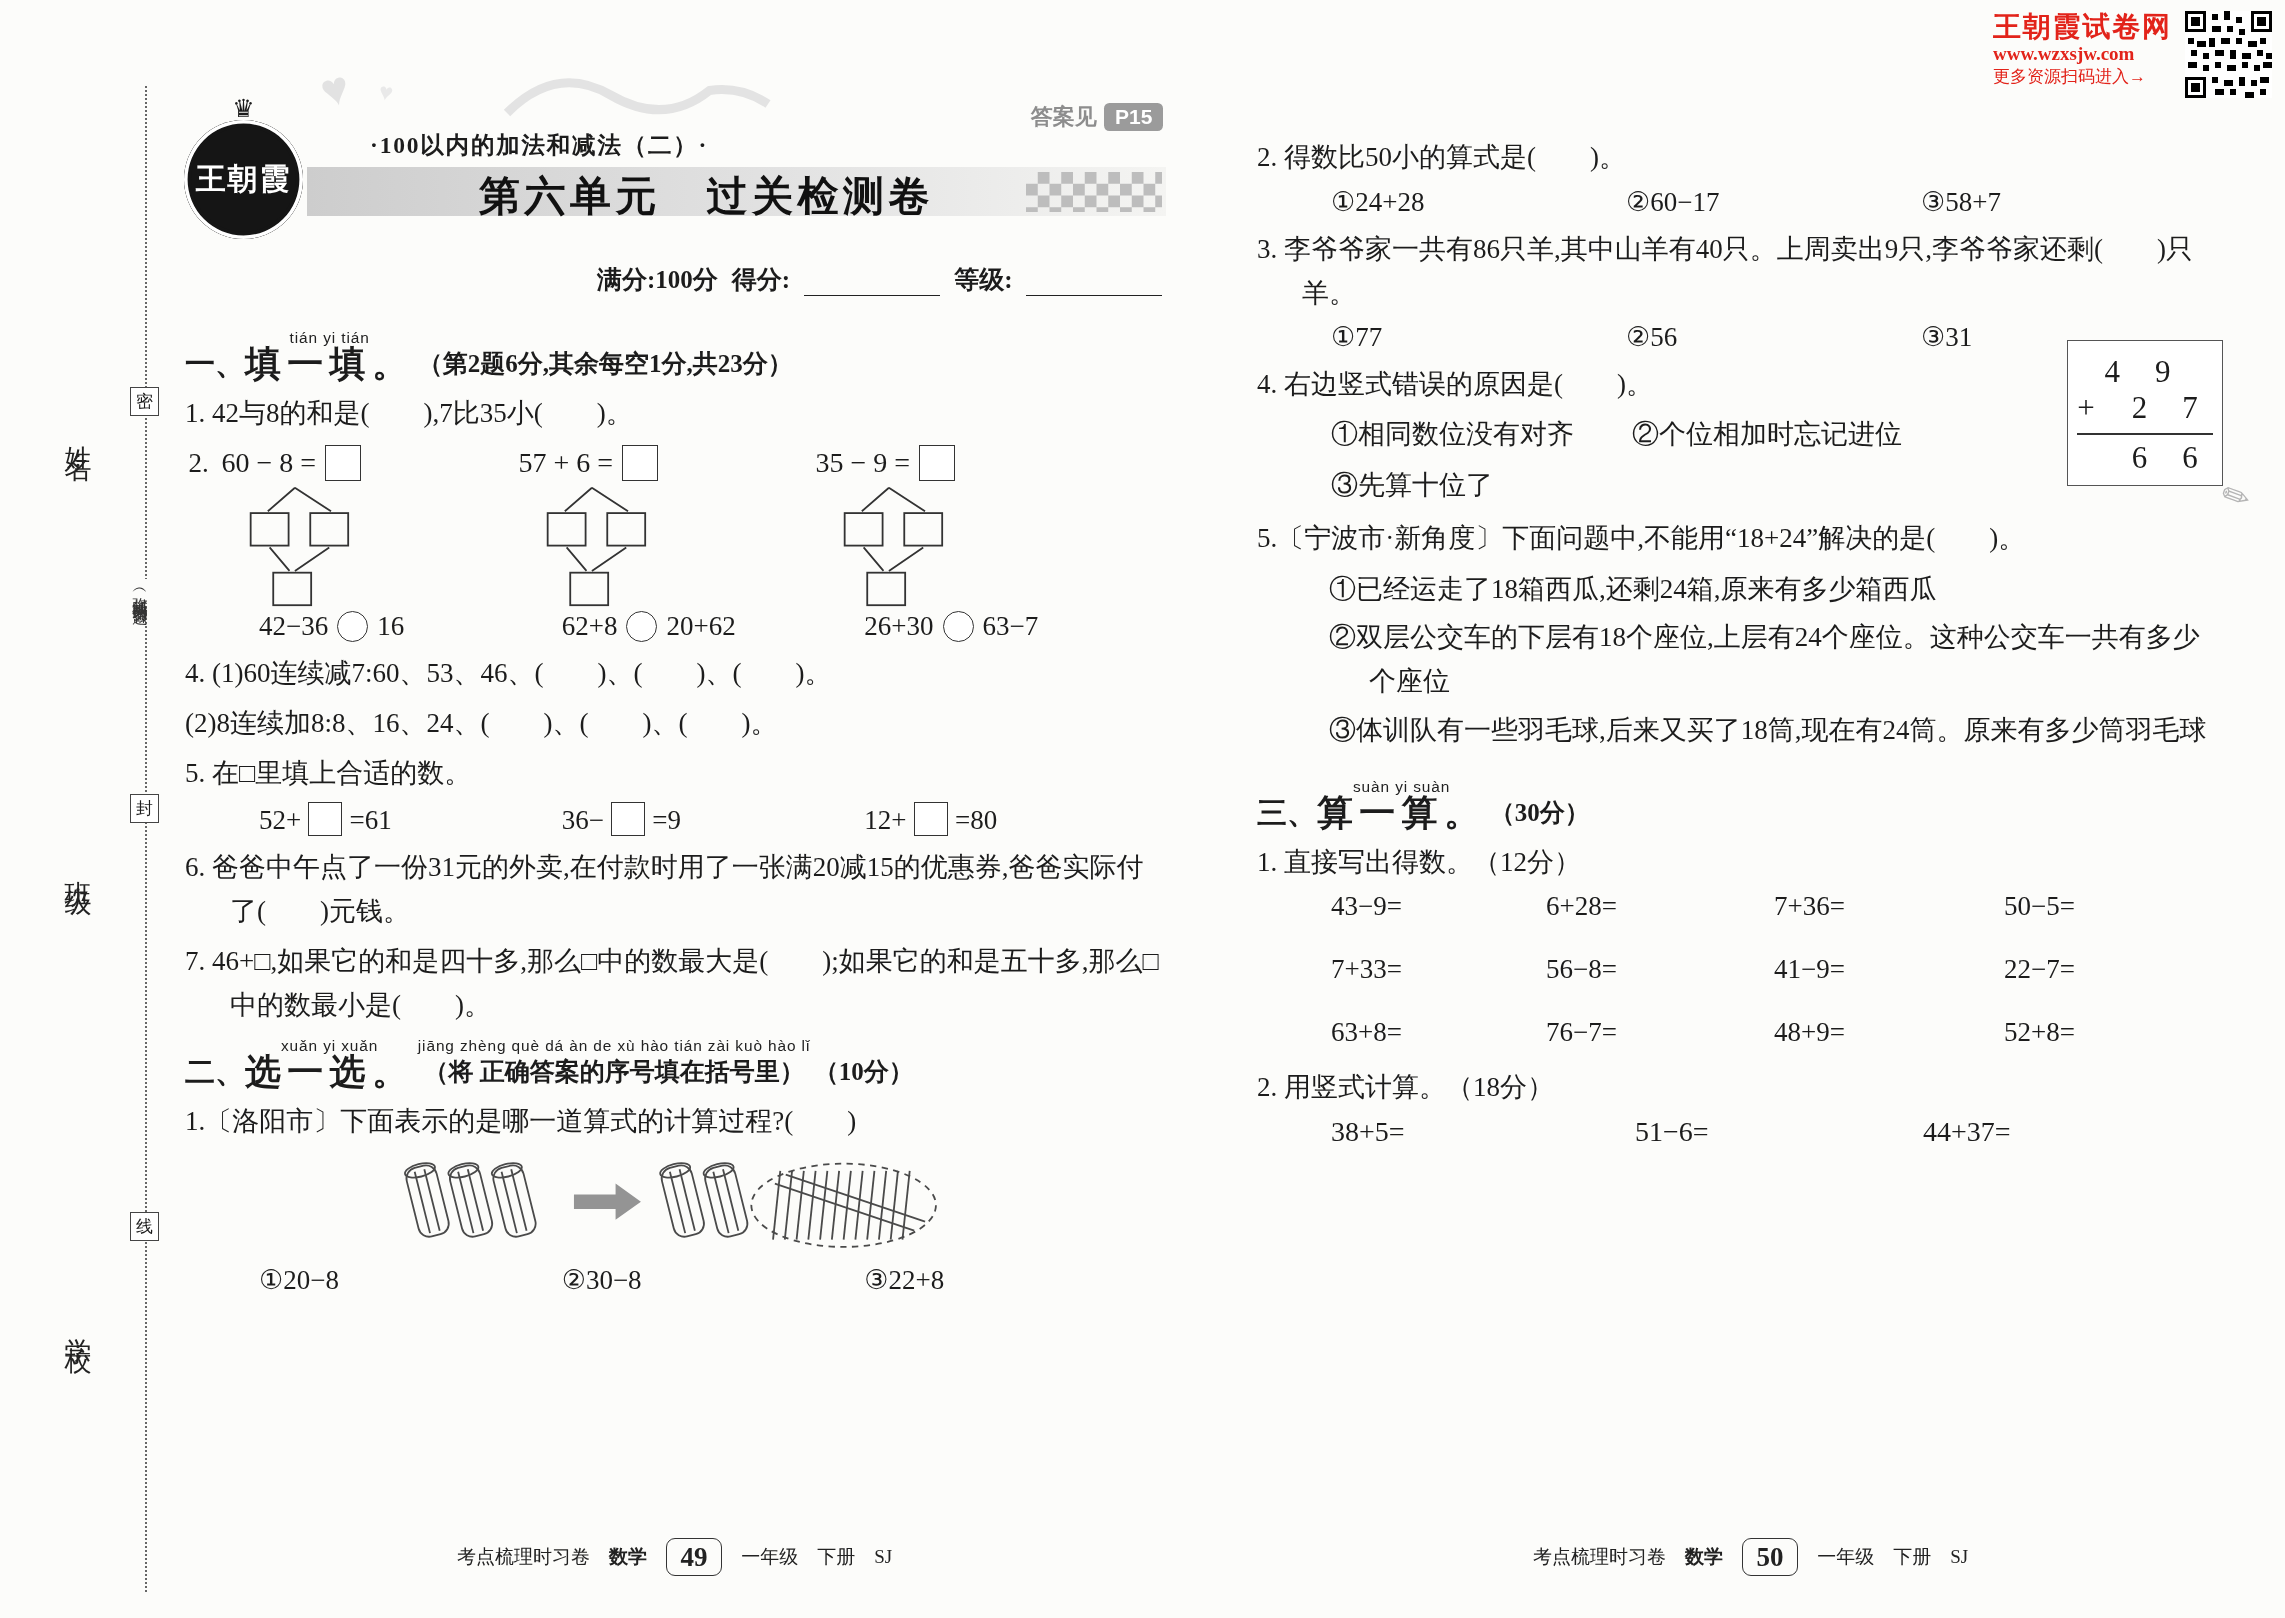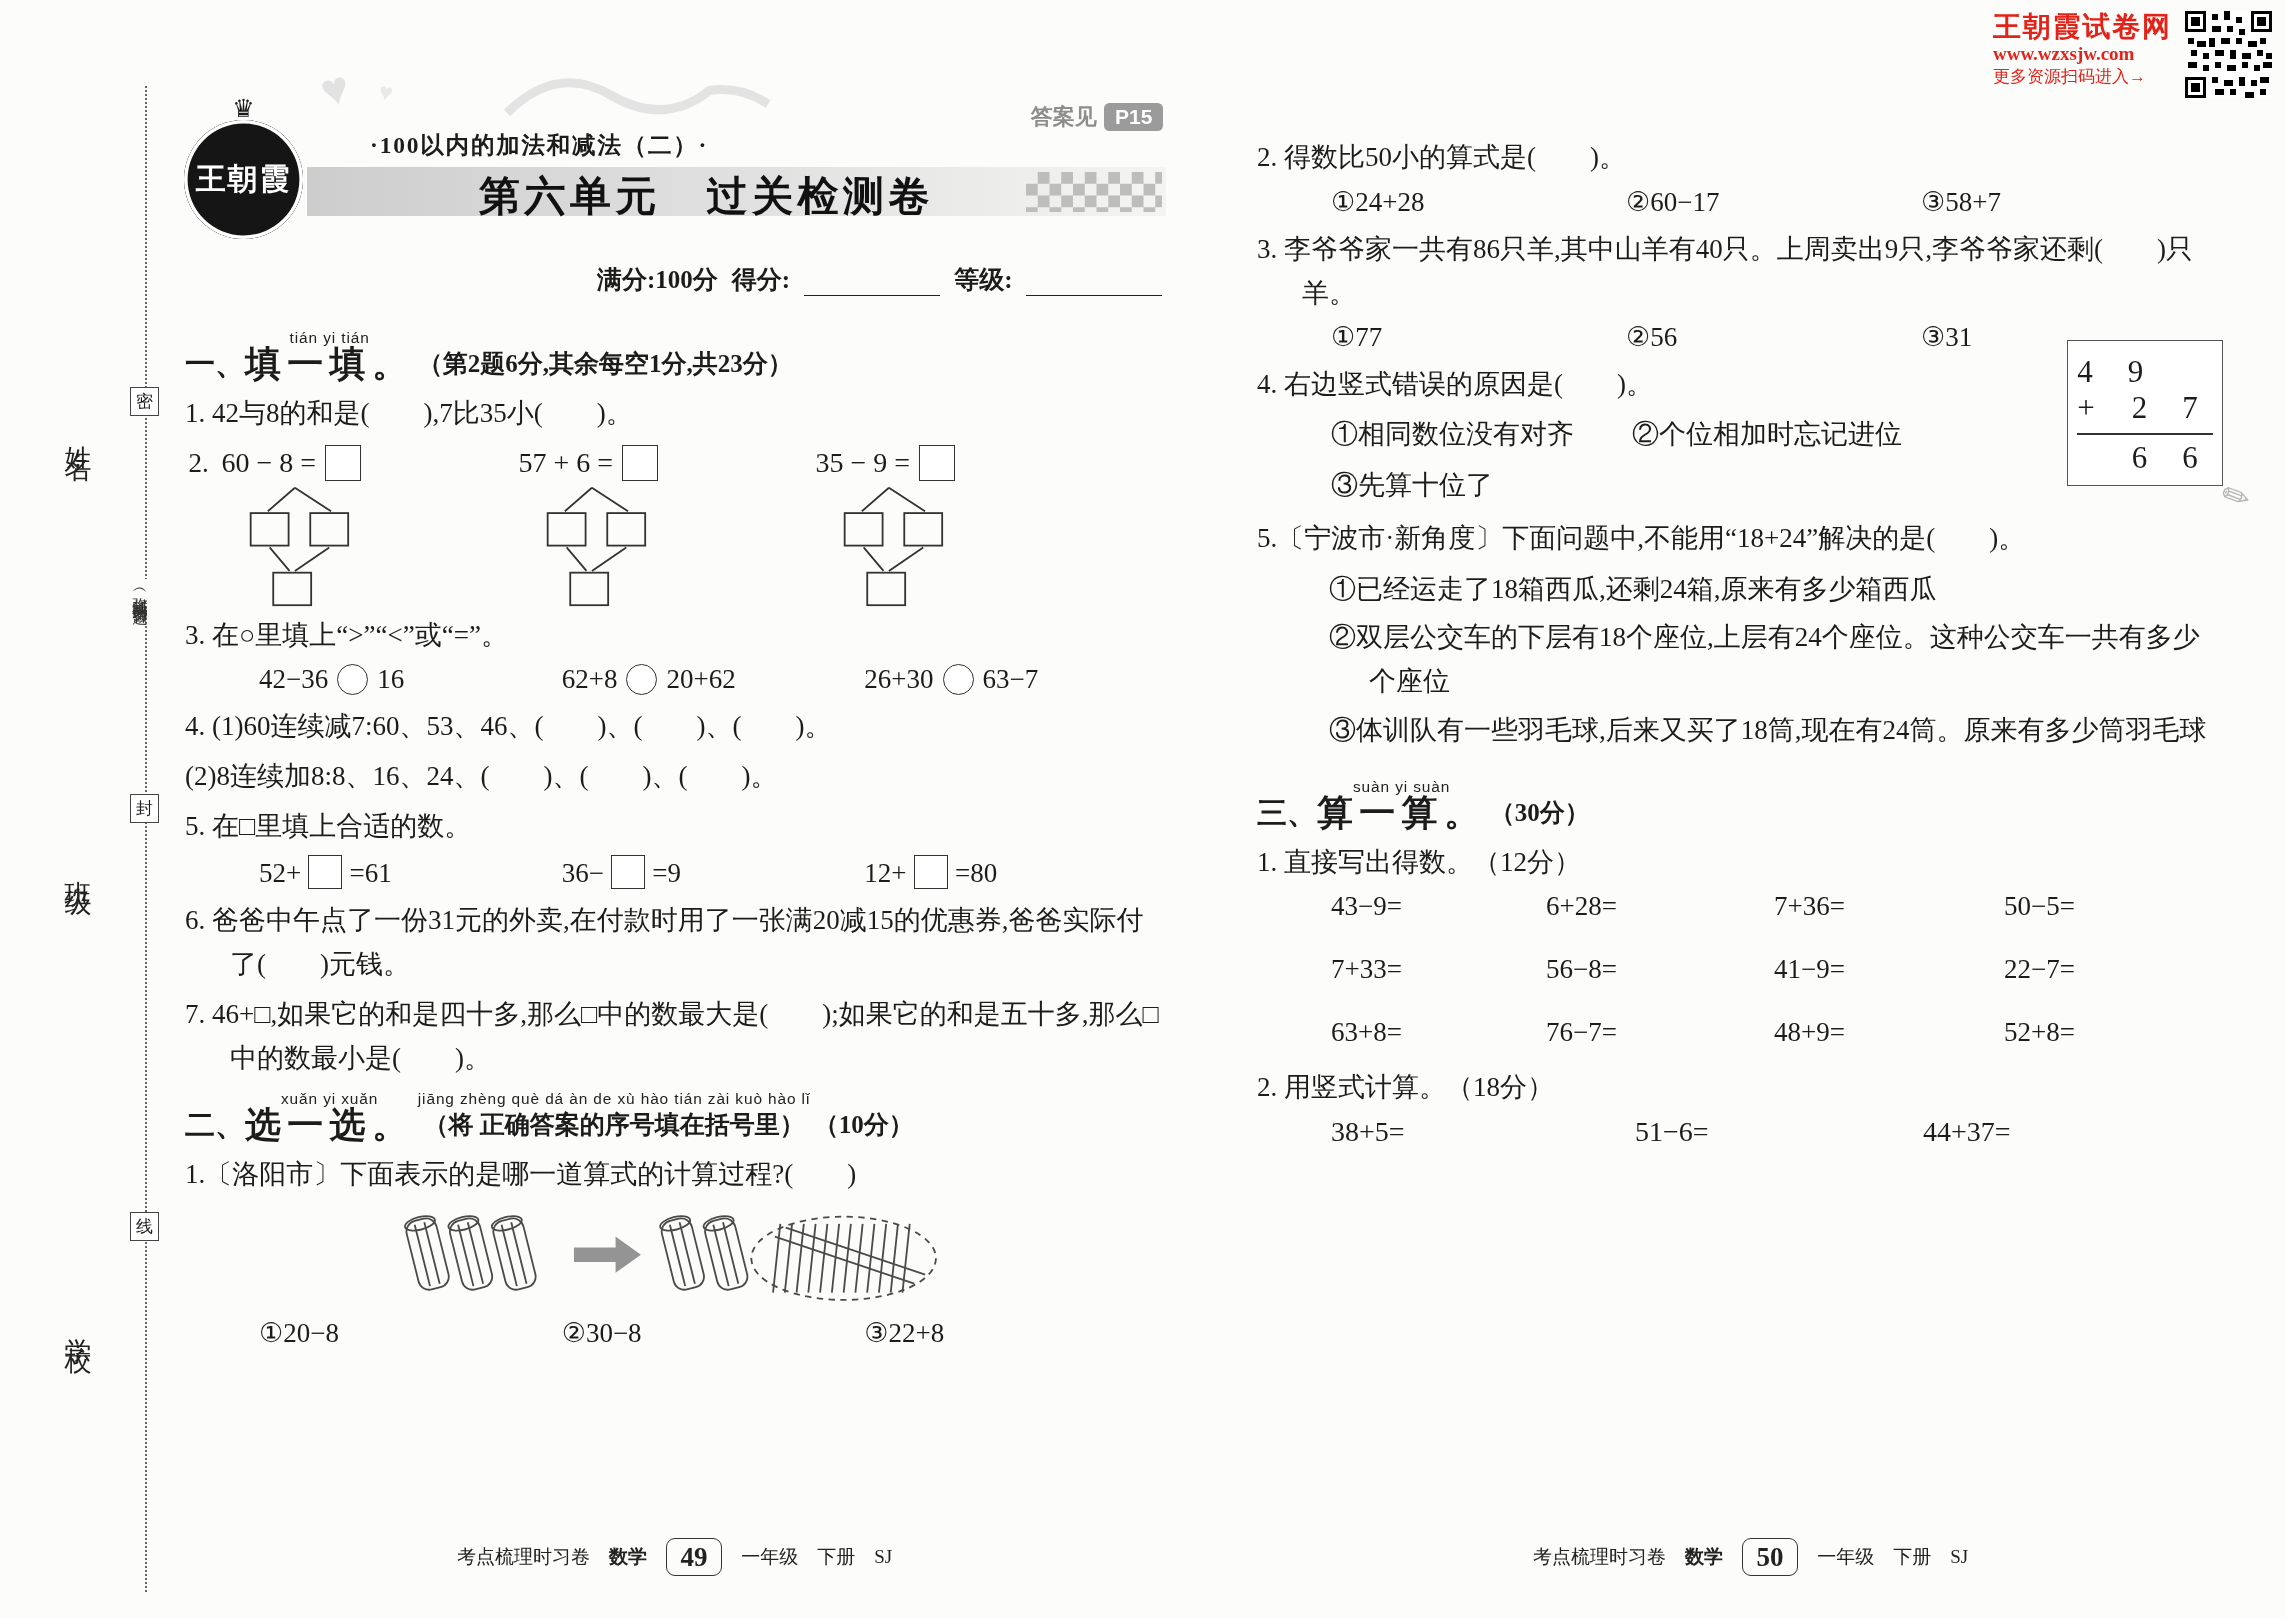--- a/index.html
+++ b/index.html
@@ -89,21 +89,21 @@
 
   .opt-row { display:flex; padding-left:74px; margin:5.4px 0 9px; font-size:27px; }
   .opt-row > span { width:312px; }
 
   
   .opt-para { font-size:27px; line-height:44px; margin:4.5px 0; padding-left:112px; text-indent:-40px; }
   .q4-wrap { position:relative; padding-right:194px; margin:3.6px 0 9px; }
   .q4-opts { display:flex; gap:58px; padding-left:74px; font-size:27px; line-height:45px; }
   .vform { position:absolute; right:-7.2px; top:-22px; width:156px; border:1.8px solid #555; background:#fff;
            padding:12.7px 9px 9px 9px; font-size:31px; }
-  .vf-top { text-align:left; letter-spacing:13.6px; padding-right:1.8px; line-height:36px; }
+  .vf-top { text-align:center; letter-spacing:13.6px; padding-right:1.8px; line-height:36px; }
   .vf-mid { display:flex; justify-content:space-between; letter-spacing:13.6px; border-bottom:2.7px solid #333;
             padding:0 1.8px 7.2px 0; line-height:36px; }
   .vf-res { text-align:right; letter-spacing:13.6px; padding:5.4px 1.8px 0 0; line-height:36px; }
   .doodle { position:absolute; right:-27px; bottom:-31px; font-size:33px; color:#b5b5b5; transform:rotate(-25deg); }
 
   .calc-grid { display:grid; grid-template-columns:215px 228px 230px 1fr; row-gap:32px; padding-left:74px;
                font-size:27px; margin:7.2px 0 16.3px; }
   .vert-row { display:grid; grid-template-columns:304px 288px 1fr; padding-left:74px; font-size:28px; margin-top:7.2px; }
 
   
@@ -280,21 +280,20 @@
               <path d="M55 2 L25 28 M55 2 L95 28"></path>
               <rect x="6" y="30" width="42" height="36"></rect>
                 <rect x="72" y="30" width="42" height="36"></rect>
               <path d="M27 68 L49 94 M93 68 L55 94"></path>
               <rect x="31" y="96" width="42" height="36"></rect>
             </g>
           </svg>
         </div>
       </div>
 
-      <p class="q">3. 在○里填上“&gt;”“&lt;”或“=”。</p>
       <div class="cmp-row">
         <span class="cmp">
           <span>42−36</span>
           <span class="circle"></span>
           <span>16</span>
         </span>
         <span class="cmp">
           <span>62+8</span>
           <span class="circle"></span>
           <span>20+62</span>

